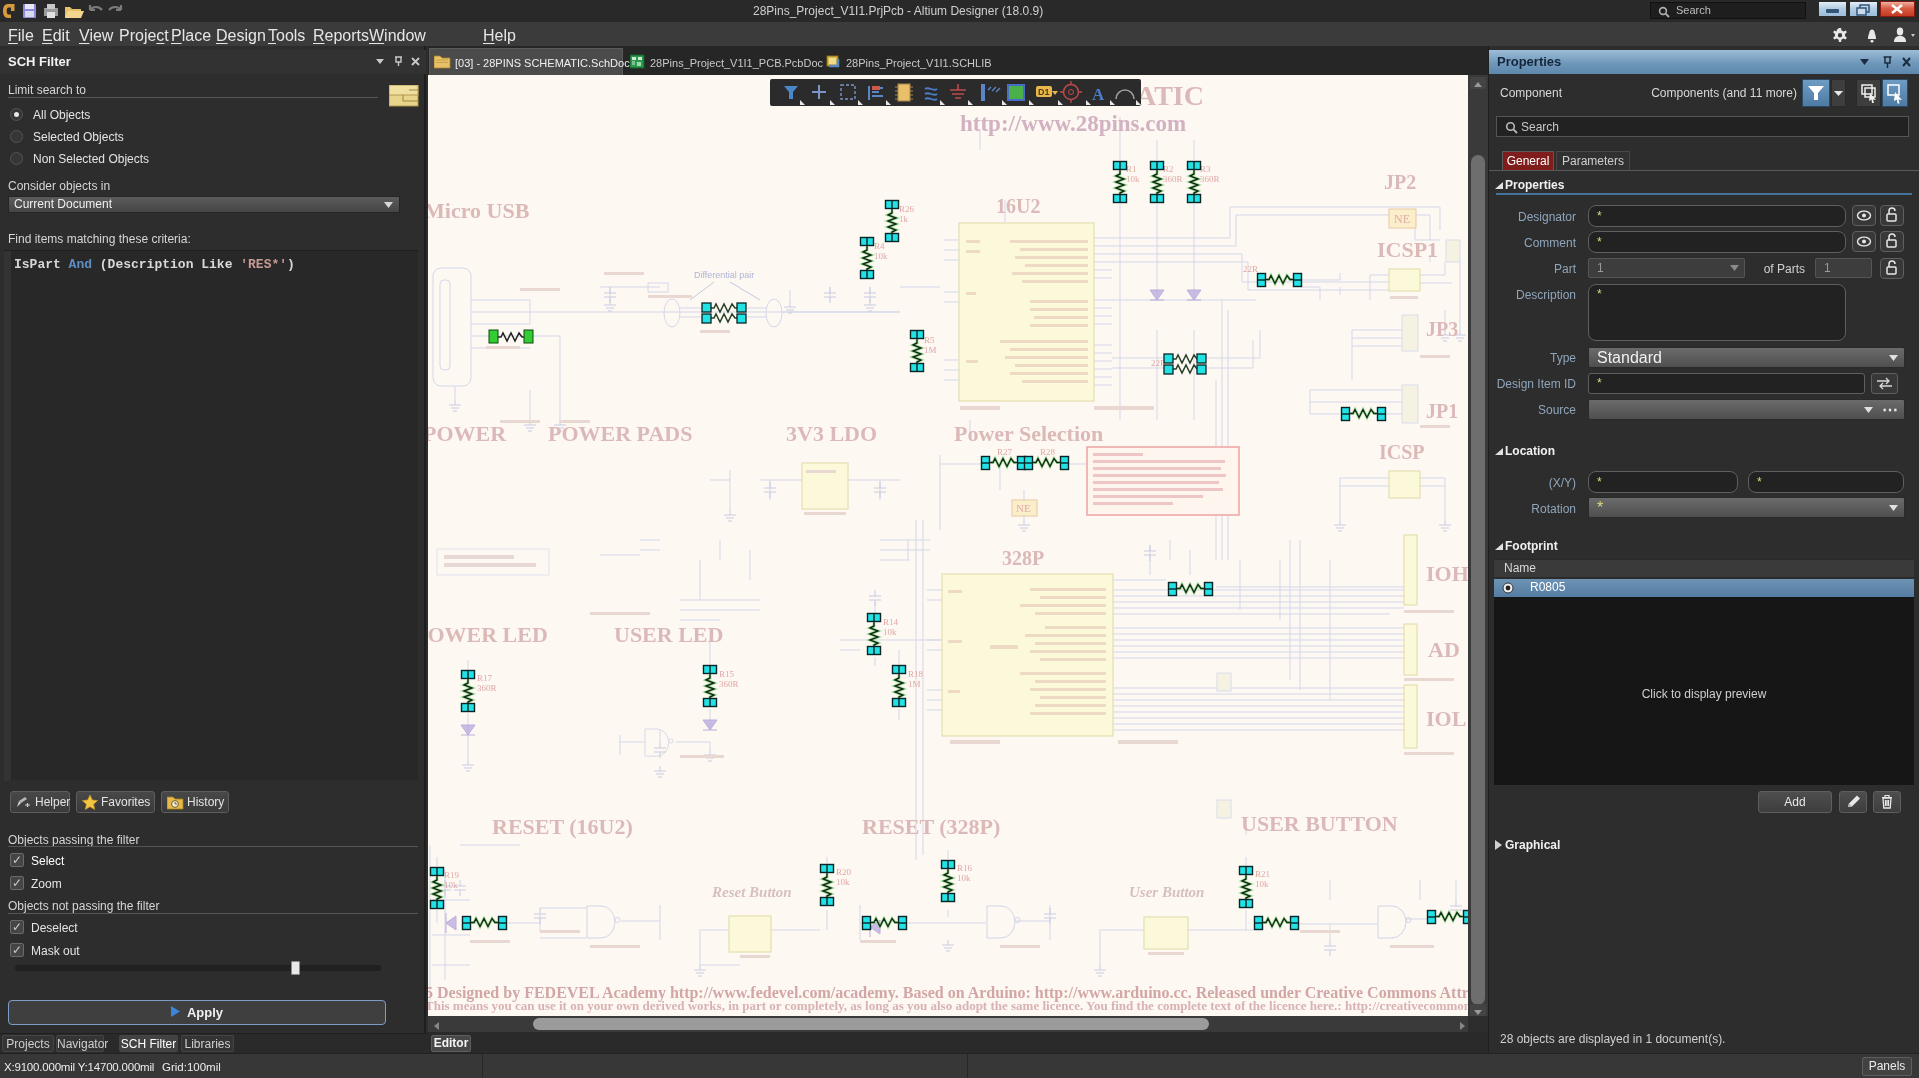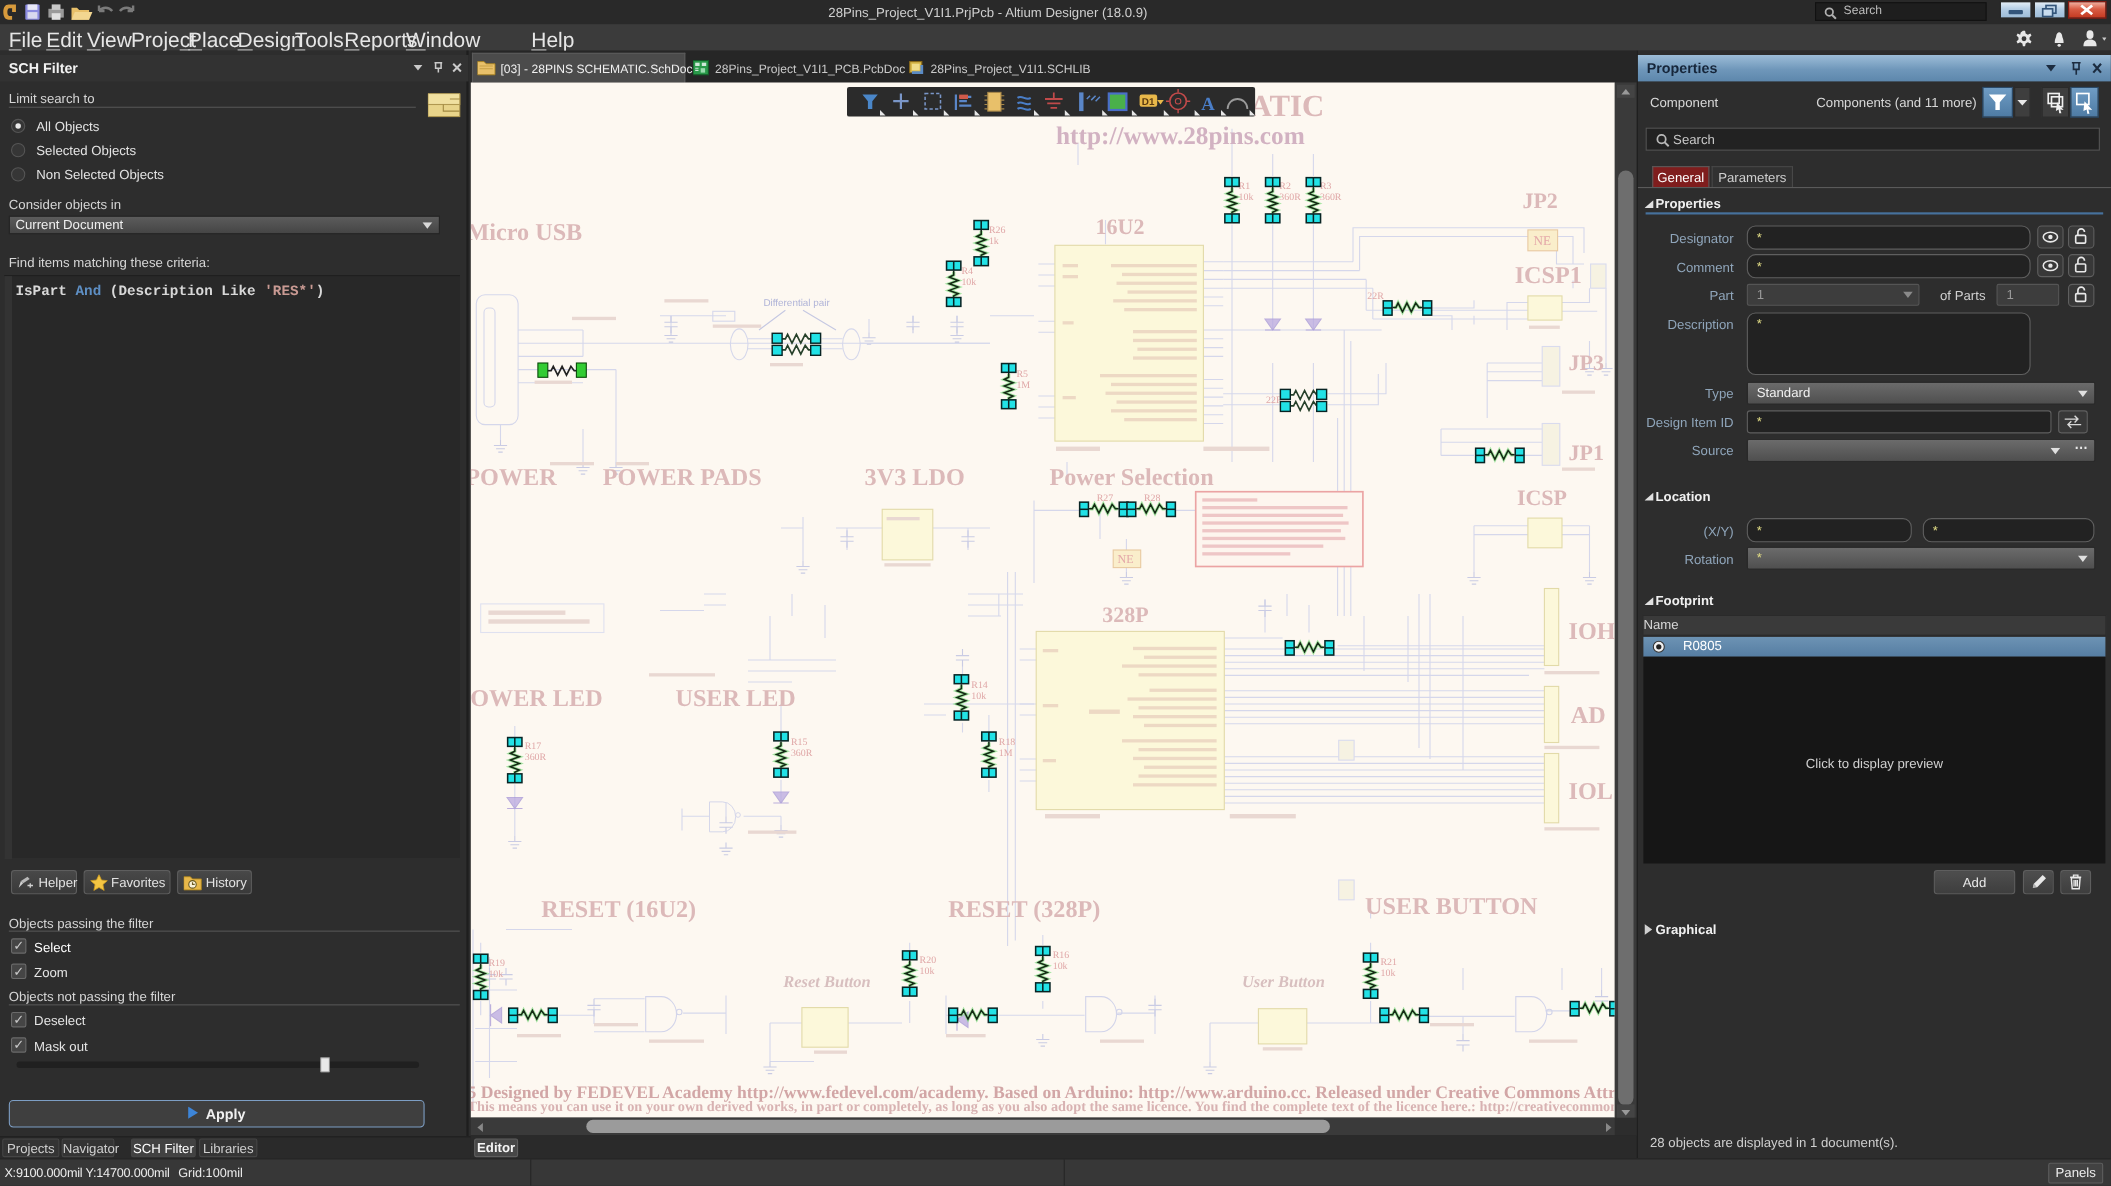--- a/index.html
+++ b/index.html
@@ -5,21 +5,21 @@
   * { margin:0; padding:0; box-sizing:border-box; }
   html,body { width:1919px; height:1078px; overflow:hidden; background:#2d2d2d;
     font-family:"Liberation Sans", sans-serif; }
   .abs { position:absolute; }
   #page { position:relative; width:1919px; height:1078px; background:#2d2d2d; }
 
   
   #titlebar { left:0; top:0; width:1919px; height:22px; background:#292929; }
   #titletext { left:753px; top:4px; color:#cfcfcf; font-size:12px; }
   #menubar { left:0; top:22px; width:1919px; height:24px; background:#3b3b3b; }
-  .menu { position:absolute; top:27px; color:#e6e6e6; font-size:19px; }
+  .menu { position:absolute; top:27px; color:#e6e6e6; font-size:16px; }
   .menu u { text-decoration:underline; text-underline-offset:2px; }
   #searchbox { left:1650px; top:2px; width:156px; height:17px; background:#1e1e1e; border:1px solid #111; color:#bdbdbd; font-size:11px; line-height:15px; }
   .winbtn { position:absolute; top:1px; width:29px; height:16px; border:1px solid #2a2a2a; }
 
   
   #leftpanel { left:0; top:46px; width:426px; height:987px; background:#2d2d2d; border-right:2px solid #1e1e1e; }
   .lp-label { position:absolute; color:#d6d6d6; font-size:12px; }
   .hrline { position:absolute; height:1px; background:#555; }
   .radio { position:absolute; width:13px; height:13px; border-radius:50%; background:#363636; border:1px solid #555; }
   .radio.sel::after { content:''; position:absolute; left:3px; top:3px; width:5px; height:5px; border-radius:50%; background:#e8e8e8; }
@@ -37,21 +37,21 @@
   #vscroll { left:1468px; top:75px; width:20px; height:941px; background:#3a3a3a; }
   #hscroll { left:428px; top:1016px; width:1040px; height:16px; background:#3a3a3a; }
   #editorrow { left:428px; top:1032px; width:1060px; height:21px; background:#2a2a2a; }
 
   
   #rightpanel { left:1488px; top:46px; width:431px; height:1007px; background:#2d2d2d; border-left:1px solid #1f1f1f; }
   .rp-label { position:absolute; color:#8fa5ba; font-size:12px; text-align:right; }
   .rp-input { position:absolute; background:#222222; border:1px solid #5f5f5f; border-radius:8px; color:#ddd883; font-size:12px; padding-left:8px; }
   .rp-btn { position:absolute; width:24px; height:21px; background:#383838; border:1px solid #5f5f5f; border-radius:4px; }
   .rp-section { position:absolute; color:#f0f0f0; font-size:12px; font-weight:bold; }
-  .rp-drop { position:absolute; background:linear-gradient(#6b6b6b,#4f4f4f); border:1px solid #2a2a2a; border-radius:2px; color:#f0f0f0; font-size:12px; }
+  .rp-drop { position:absolute; background:linear-gradient(#6b6b6b,#4f4f4f); border:1px solid #2a2a2a; border-radius:2px; color:#f0f0f0; font-size:16px; }
 
   
   #statusbar { left:0; top:1053px; width:1919px; height:25px; background:#373737; border-top:1px solid #222; color:#d8d8d8; font-size:13px; }
 </style>
 </head>
 <body>
 <div id="page">
   <div id="titlebar" class="abs"></div>
 
   <svg class="abs" style="left:2px;top:1px" width="140" height="20" viewBox="0 0 140 20">
@@ -721,21 +721,21 @@
   <div class="rp-input abs" style="left:1748px;top:471px;width:156px;height:22px;line-height:20px">*</div>
   <div class="rp-label abs" style="left:1500px;top:502px;width:76px">Rotation</div>
   <div class="rp-drop abs" style="left:1588px;top:497px;width:317px;height:21px;line-height:19px;color:#ddd883"><span style="margin-left:8px">*</span><svg style="position:absolute;right:5px;top:7px" width="10" height="7">
         <path d="M0 0 L9 0 L4.5 6 Z" fill="#e0e0e0"></path>
       </svg></div>
 
   <div class="rp-section abs" style="left:1505px;top:539px">Footprint</div>
   <svg class="abs" style="left:1495px;top:543px" width="9" height="8">
       <path d="M8 0 L8 7 L0 7 Z" fill="#e0e0e0"></path>
     </svg>
-  <div class="abs" style="left:1493px;top:559px;width:422px;height:19px;background:#3a3a3a;border:1px solid #2a2a2a;color:#d8d8d8;font-size:12px;line-height:17px"><span style="">Name</span></div>
+  <div class="abs" style="left:1493px;top:559px;width:422px;height:19px;background:#3a3a3a;border:1px solid #2a2a2a;color:#d8d8d8;font-size:12px;line-height:17px"><span style="margin-left:10px">Name</span></div>
   <div class="abs" style="left:1494px;top:579px;width:420px;height:18px;background:linear-gradient(#6d93b4,#557da2);color:#fff;font-size:12px;line-height:17px"><svg style="position:absolute;left:8px;top:3px" width="12" height="12">
         <circle cx="6" cy="6" r="5" fill="#f0f0f0" stroke="#333"></circle>
         <circle cx="6" cy="6" r="2.4" fill="#222"></circle>
       </svg><span style="margin-left:36px">R0805</span></div>
   <div class="abs" style="left:1494px;top:597px;width:420px;height:188px;background:#161616"></div>
   <div class="abs" style="left:1494px;top:687px;width:420px;height:14px;color:#d0d0d0;font-size:12px;text-align:center">Click to display preview</div>
   <div class="abs" style="left:1758px;top:791px;width:74px;height:22px;background:linear-gradient(#4e4e4e,#3e3e3e);border:1px solid #5e5e5e;border-radius:3px;color:#e8e8e8;font-size:12px;text-align:center;line-height:20px">Add</div>
   <div class="abs" style="left:1839px;top:791px;width:28px;height:22px;background:linear-gradient(#4e4e4e,#3e3e3e);border:1px solid #5e5e5e;border-radius:3px"><svg width="26" height="20" viewBox="0 0 26 20">
         <path d="M8 15 L9 11.5 L17 3.5 L20 6.5 L12 14.5 Z" fill="#e8e8e8"></path>
         <path d="M8 15 L11.5 14 L9 11.5 Z" fill="#b0b0b0"></path>

